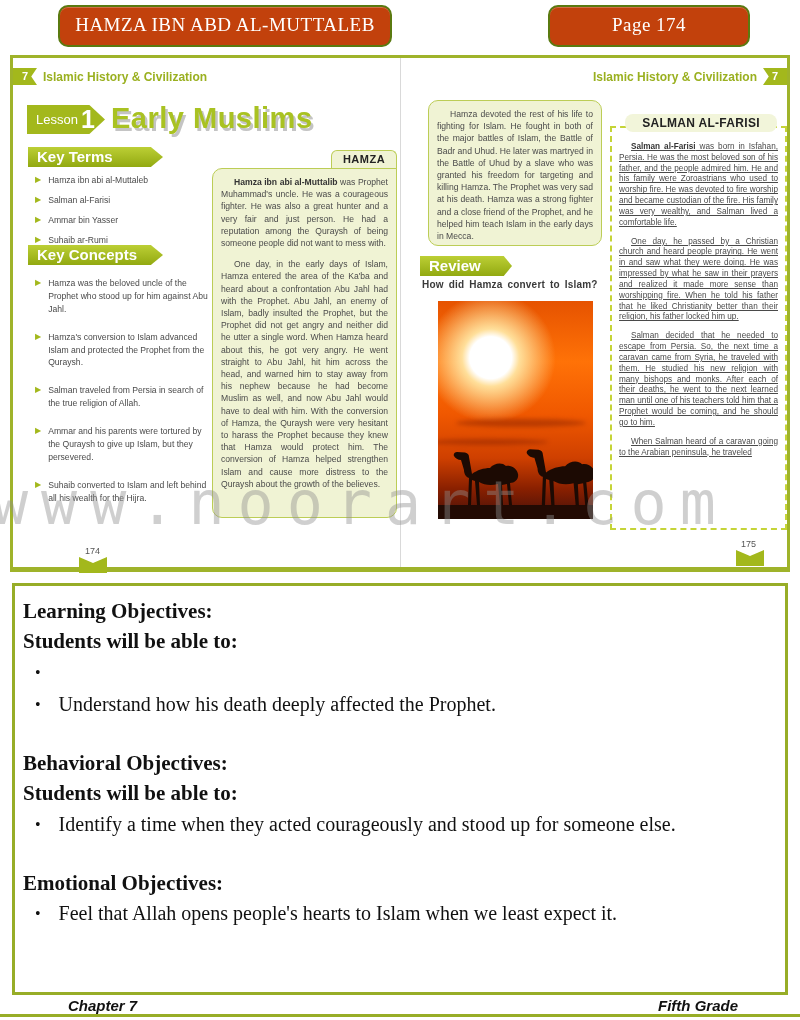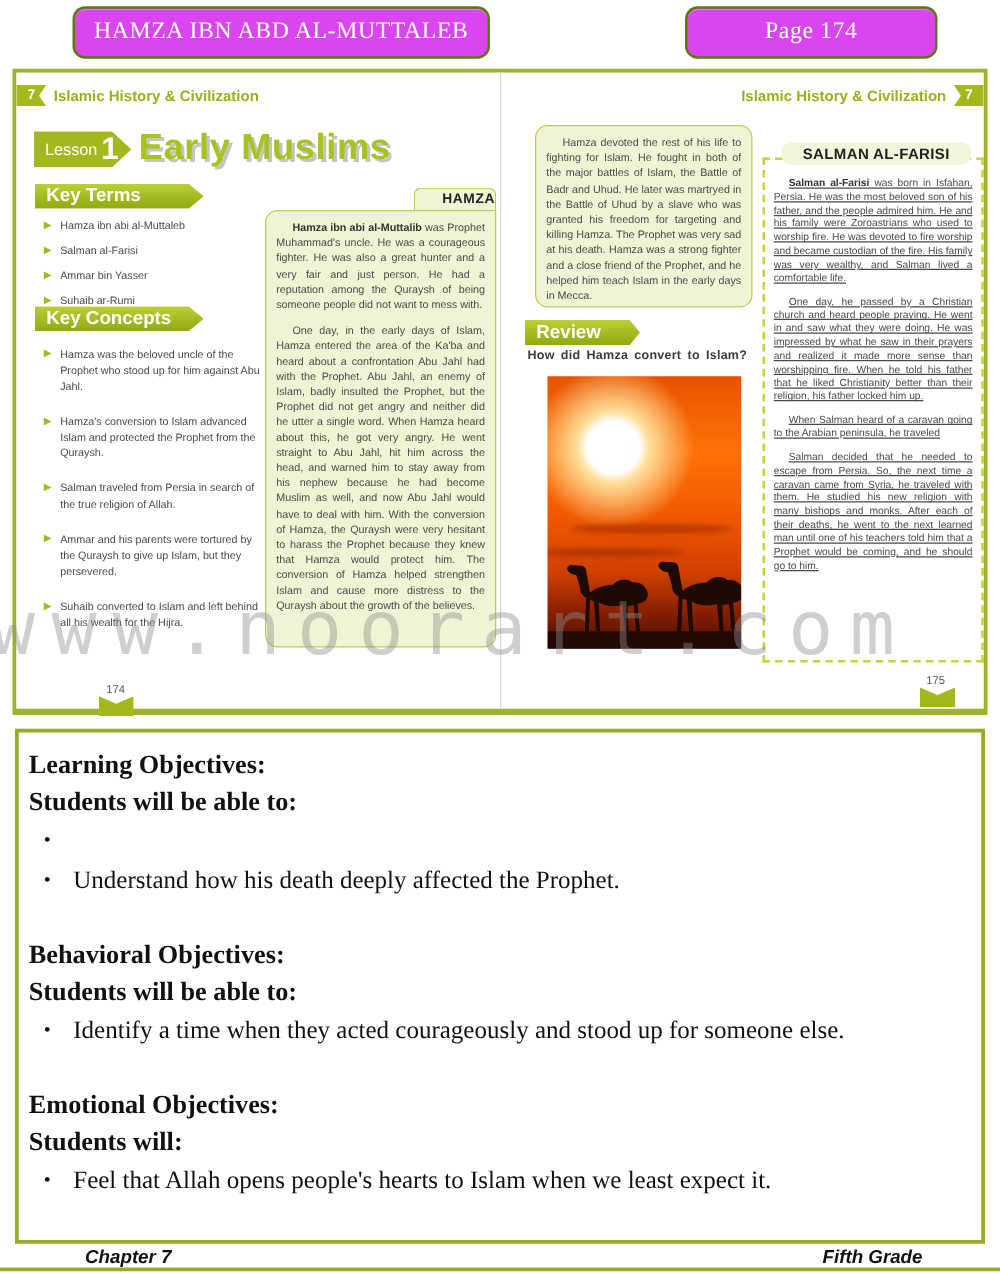--- a/index.html
+++ b/index.html
@@ -1,20 +1,20 @@
 <!DOCTYPE html>
 <html><head>
 <meta charset="utf-8">
 <style>
   html,body{margin:0;padding:0;background:#fff;}
   .stage{position:relative;width:800px;height:1020px;background:#ffffff;overflow:hidden;
          font-family:"Liberation Sans",sans-serif;}
 
   
-  .top-btn{position:absolute;height:38px;border-radius:10px;background:#d946ef;
+  .top-btn{position:absolute;height:38px;border-radius:10px;background:#c2410c;
            border:2px solid #5a7a10;color:#fff;text-align:center;line-height:36px;
            font-family:"Liberation Serif",serif;font-size:19px;letter-spacing:.5px;
            box-shadow:inset 0 1px 0 rgba(255,255,255,.25);}
   .btn-title{left:58px;top:5px;width:330px;}
   .btn-page{left:548px;top:5px;width:198px;}
 
   
   .spread{position:absolute;left:10px;top:55px;width:780px;height:517px;background:#fff;
           border:3px solid #9fb32a;border-bottom-width:5px;box-sizing:border-box;}
   .divider{position:absolute;left:50%;top:0;bottom:0;width:1px;background:#d9d9d9;}
@@ -56,21 +56,21 @@
   
   .pale-box{background:#f0f3d4;border:1.5px solid #bccd56;border-radius:10px;
             box-sizing:border-box;font-size:8.6px;color:#4a4a4a;text-align:justify;
             line-height:1.42;padding:7px 8px;}
   .pale-box p{margin:0 0 9px 0;text-indent:13px;}
   .pale-box p:last-child{margin-bottom:0;}
   .lead{font-weight:bold;color:#333;}
   .hamza-box{position:absolute;left:199px;top:110px;width:185px;height:350px;border-top-right-radius:0;}
   .hamza-tab{position:absolute;left:318px;top:92px;width:66px;height:19px;background:#f0f3d4;
              border:1.5px solid #bccd56;border-bottom:none;border-radius:6px 6px 0 0;
-             box-sizing:border-box;font-weight:bold;font-size:11px;color:#222;text-align:right;
+             box-sizing:border-box;font-weight:bold;font-size:11px;color:#222;text-align:center;
              line-height:17px;letter-spacing:.5px;}
   .cont-box{position:absolute;left:415px;top:42px;width:174px;height:146px;}
 
   .review-q{position:absolute;left:409px;top:221px;width:182px;font-size:10px;font-weight:bold;
             color:#3a3a3a;letter-spacing:.2px;word-spacing:2px;}
 
   
   .photo{position:absolute;left:425px;top:243px;width:155px;height:218px;overflow:hidden;
          background:
            radial-gradient(circle at 34% 26%, #ffffff 0 11%, #ffdf9a 15%, rgba(255,160,40,0) 34%),
@@ -211,22 +211,22 @@
                    C53 39 46 38 41 35 L42 58 L39 58 L37 34 L34 33 L33 58 L30 58 L31 31
                    C28 30 26 27 26 23 L23 13 C20 13 17 11 16 9 Z"></path>
         </g>
       </svg>
     </div>
 
     <div class="salman-title">SALMAN AL-FARISI</div>
     <div class="salman-box">
       <p><span class="lead">Salman al-Farisi</span><span> was born in Isfahan, Persia. He was the most beloved son of his father, and the people admired him. He and his family were Zoroastrians who used to worship fire. He was devoted to fire worship and became custodian of the fire. His family was very wealthy, and Salman lived a comfortable life.</span></p>
       <p>One day, he passed by a Christian church and heard people praying. He went in and saw what they were doing. He was impressed by what he saw in their prayers and realized it made more sense than worshipping fire. When he told his father that he liked Christianity better than their religion, his father locked him up.</p>
+      <p>Salman decided that he needed to escape from Persia. So, the next time a caravan came from Syria, he traveled with them. He studied his new religion with many bishops and monks. After each of their deaths, he went to the next learned man until one of his teachers told him that a Prophet would be coming, and he should go to him.</p>
       <p>When Salman heard of a caravan going to the Arabian peninsula, he traveled</p>
-      <p>Salman decided that he needed to escape from Persia. So, the next time a caravan came from Syria, he traveled with them. He studied his new religion with many bishops and monks. After each of their deaths, he went to the next learned man until one of his teachers told him that a Prophet would be coming, and he should go to him.</p>
     </div>
 
     <div class="pg-num" style="left:72px;top:488px;">174</div>
     <div class="pg-ribbon" style="left:66px;top:499px;"></div>
     <div class="pg-num" style="left:728px;top:481px;">175</div>
     <div class="pg-ribbon" style="left:723px;top:492px;"></div>
   </div>
 
   <div class="watermark">www.noorart.com</div>
 
@@ -245,21 +245,20 @@
     <div class="obj-section">
       <div class="obj-heading">Behavioral Objectives:</div>
       <div class="obj-heading">Students will be able to:</div>
       <div class="obj-bullet">
         <span class="obj-dot">•</span>
         <span>Identify a time when they acted courageously and stood up for someone else.</span>
         </div>
     </div>
     <div class="obj-section">
       <div class="obj-heading">Emotional Objectives:</div>
-      <div class="obj-heading">Students will:</div>
       <div class="obj-bullet">
         <span class="obj-dot">•</span>
         <span>Feel that Allah opens people's hearts to Islam when we least expect it.</span>
         </div>
     </div>
   </div>
 
   <div class="footer-text foot-left">Chapter 7</div>
   <div class="footer-text foot-right">Fifth Grade</div>
   <div class="bottom-rule"></div>

